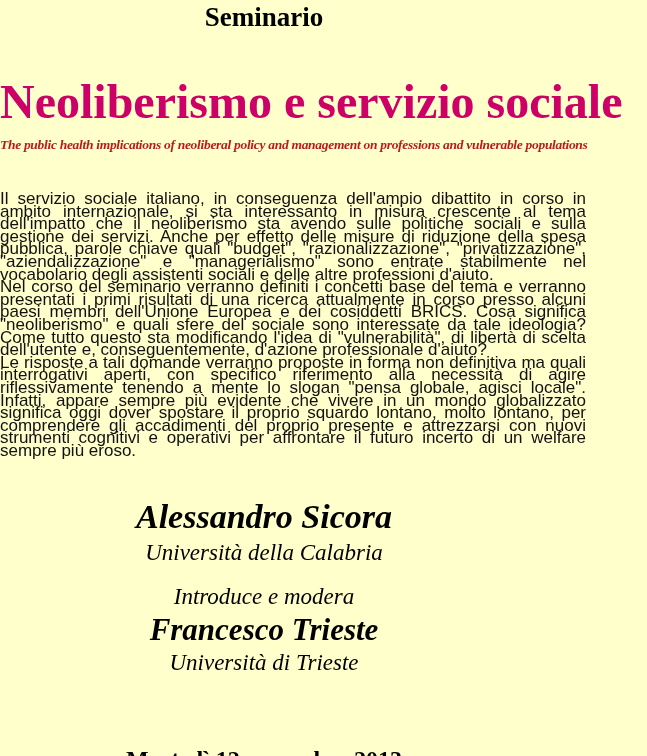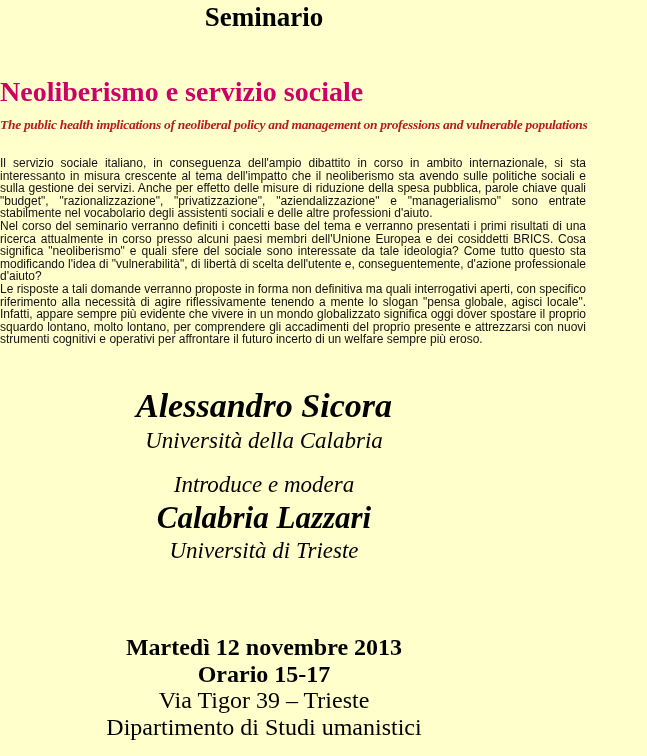--- a/index.html
+++ b/index.html
@@ -17,40 +17,40 @@
     padding-top: 4px;
     text-align: center;
     font-size: 27px;
     font-weight: bold;
     line-height: 1;
   }
   .title {
     margin: 47px 0 0 0;
     text-align: left;
     color: #CC0066;
-    font-size: 28px;
+    font-size: 48px;
     font-weight: bold;
     line-height: 1;
     white-space: nowrap;
   }
   .subtitle {
     margin-top: 11px;
     text-align: center;
     color: #b91c1c;
     font-weight: bold;
     font-style: italic;
     font-size: 13.5px;
     letter-spacing: -0.3px;
     white-space: nowrap;
   }
   .abstract {
-    margin: 24px auto 0 auto;
+    margin: 40px auto 0 auto;
     width: 586px;
     font-family: "Liberation Sans", sans-serif;
-    font-size: 12px;
+    font-size: 17px;
     line-height: 12.6px;
     text-align: justify;
     color: #111;
   }
   .abstract p { margin: 0; }
 
   .speaker-name {
     margin-top: 41px;
     text-align: center;
     font-size: 34px;
@@ -108,21 +108,21 @@
     <p>Nel corso del seminario verranno definiti i concetti base del tema e verranno presentati i primi risultati di una ricerca attualmente in corso presso alcuni paesi membri dell'Unione Europea e dei cosiddetti BRICS. Cosa significa "neoliberismo" e quali sfere del sociale sono interessate da tale ideologia? Come tutto questo sta modificando l'idea di "vulnerabilità", di libertà di scelta dell'utente e, conseguentemente, d'azione professionale d'aiuto?</p>
     <p>Le risposte a tali domande verranno proposte in forma non definitiva ma quali interrogativi aperti, con specifico riferimento alla necessità di agire riflessivamente tenendo a mente lo slogan "pensa globale, agisci locale". Infatti, appare sempre più evidente che vivere in un mondo globalizzato significa oggi dover spostare il proprio squardo lontano, molto lontano, per comprendere gli accadimenti del proprio presente e attrezzarsi con nuovi strumenti cognitivi e operativi per affrontare il futuro incerto di un welfare sempre più eroso.</p>
   </div>
 
   <div class="speaker-name">Alessandro Sicora</div>
 
   <div class="speaker-affiliation">Università della Calabria</div>
 
   <div class="moderator-intro">Introduce e modera</div>
 
-  <div class="moderator-name">Calabria Lazzari</div>
+  <div class="moderator-name">Francesco Trieste</div>
 
   <div class="moderator-affiliation">Università di Trieste</div>
 
   <div class="event-block">
     <div class="bold">Martedì 12 novembre 2013</div>
     <div class="bold">Orario 15-17</div>
     <div>Via Tigor 39 – Trieste</div>
     <div>Dipartimento di Studi umanistici</div>
   </div>
 

